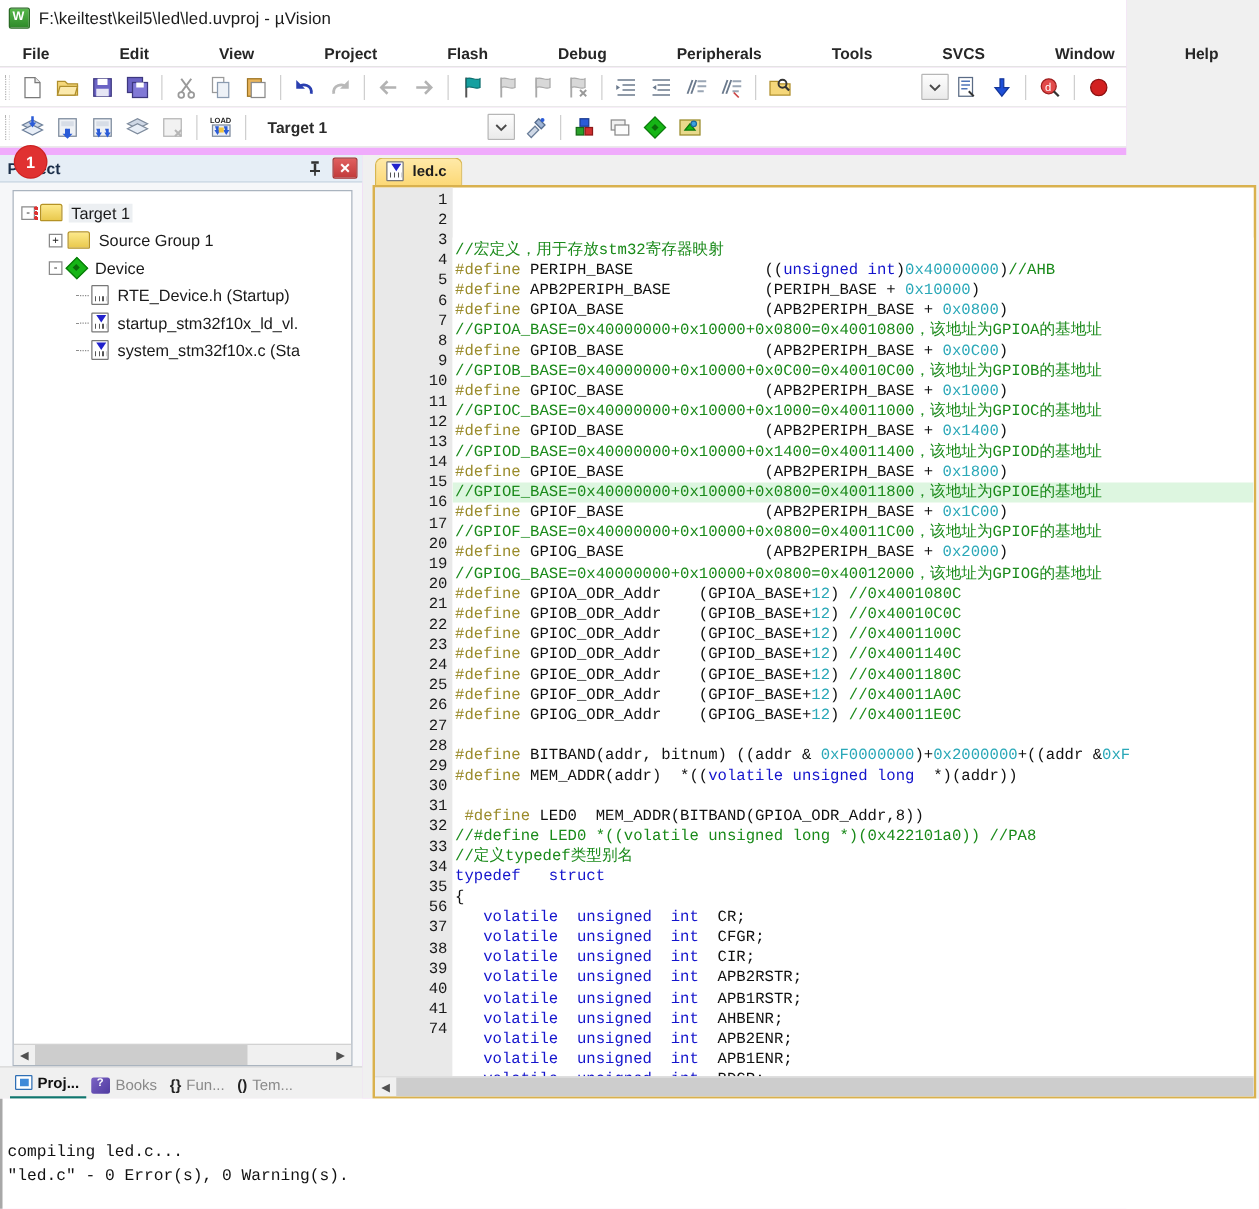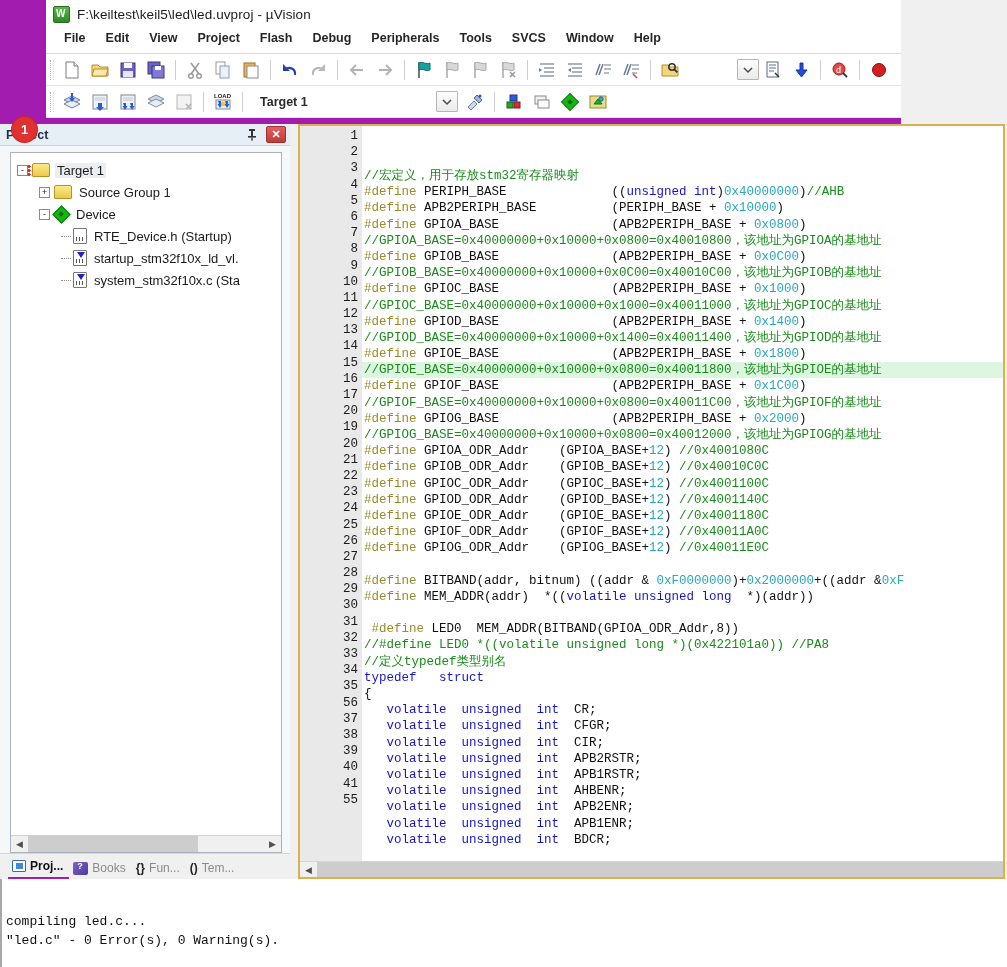--- a/index.html
+++ b/index.html
@@ -4,44 +4,45 @@
 <style>
   * { box-sizing: border-box; }
   html, body {
     margin: 0; padding: 0;
     width: 1007px; height: 967px;
     overflow: hidden;
     background: #f0f0f0;
     font-family: "Liberation Sans", sans-serif;
     -webkit-font-smoothing: antialiased;
   }
-  #app { position: relative; width: 901px; height: 967px; background: #a21caf; padding-left: 46px; }
+  #app { position: relative; width: 901px; height: 967px; background: #f0abfc; }
 
   
   .titlebar {
     height: 28px; display: flex; align-items: center;
     padding-left: 7px; background: #ffffff;
   }
   .title-icon {
     width: 17px; height: 17px; margin-right: 7px; flex: 0 0 auto;
     background: linear-gradient(#57b84b,#2f8a2a);
     border: 1px solid #2a6b24; border-radius: 2px;
     position: relative;
   }
   .title-icon:after {
     content: "W"; position: absolute; left: 2px; top: -2px;
     font-size: 10px; color: #fff; font-weight: bold; line-height: 17px;
   }
   .title-text { font-size: 13.5px; color: #1b1b1b; letter-spacing: 0.1px; }
 
   
   .menubar {
-    height: 26px; display: flex; align-items: flex-start;
+    height: 26px; display: flex; align-items: flex-end;
     padding-left: 8px; background: #ffffff;
     border-bottom: 1px solid #dcdcdc;
+    gap: 36px;
   }
   .menu-item {
     font-size: 12.5px; font-weight: bold; color: #262626;
     padding: 3px 10px; cursor: default; white-space: nowrap;
   }
 
   
   .toolbar {
     height: 32px; display: flex; align-items: center;
     background: #ffffff; border-bottom: 1px solid #e4e4e4;
@@ -183,21 +184,21 @@
 
   .proj-tabs {
     height: 26px; display: flex; align-items: flex-end;
     background: #f0f0f0; padding-left: 8px; border-top: 1px solid #d6d6d6;
   }
   .ptab {
     display: flex; align-items: center; gap: 4px;
     font-size: 12px; color: #8a8a8a; padding: 3px 6px 4px 4px;
     white-space: nowrap;
   }
-  .ptab.active { color: #111; font-weight: bold; border-bottom: 2px solid #a21caf; }
+  .ptab.active { color: #111; font-weight: bold; border-bottom: 2px solid #0f766e; }
   .ptab .gl { font-size: 12px; }
   .ico-proj {
     width: 14px; height: 12px; background: #fff;
     border: 1.5px solid #2f6fb5; border-radius: 1px;
     display:flex; align-items:center; justify-content:center;
   }
   .ico-proj:after { content:""; width:7px; height:6px; background:#3f8ad8; }
   .ico-books {
     width: 15px; height: 13px; border-radius: 2px;
     background: linear-gradient(135deg,#7b62c4,#4f3ba0);
@@ -659,20 +660,26 @@
             <span>Fun...</span>
           </div>
           <div class="ptab">
             <span class="gl" style="font-weight: bold; color: rgb(34, 34, 34);">()</span>
             <span>Tem...</span>
           </div>
         </div>
     </div>
 
     <div class="edit-pane">
+      <div class="tabstrip">
+        <div class="etab">
+          <span class="icon-file src" style="margin:0 2px 0 0"></span>
+          <span>led.c</span>
+        </div>
+      </div>
 
       <div class="editor-frame">
         <div class="code-area">
           <div class="gutter" id="gutter">
               <div>1</div>
               <div>2</div>
               <div>3</div>
               <div>4</div>
               <div>5</div>
               <div>6</div>
@@ -704,21 +711,21 @@
               <div>32</div>
               <div>33</div>
               <div>34</div>
               <div>35</div>
               <div>56</div>
               <div>37</div>
               <div>38</div>
               <div>39</div>
               <div>40</div>
               <div>41</div>
-              <div>55</div>
+              <div>74</div>
             </div>
           <div class="codelines" id="codelines"><div class="ln"><span class="c-cmt">//宏定义，用于存放stm32寄存器映射</span></div><div class="ln"><span class="c-pre">#define</span><span class="c-txt"> PERIPH_BASE              ((</span><span class="c-kw">unsigned int</span><span class="c-txt">)</span><span class="c-num">0x40000000</span><span class="c-txt">)</span><span class="c-cmt">//AHB</span></div><div class="ln"><span class="c-pre">#define</span><span class="c-txt"> APB2PERIPH_BASE          (PERIPH_BASE + </span><span class="c-num">0x10000</span><span class="c-txt">)</span></div><div class="ln"><span class="c-pre">#define</span><span class="c-txt"> GPIOA_BASE               (APB2PERIPH_BASE + </span><span class="c-num">0x0800</span><span class="c-txt">)</span></div><div class="ln"><span class="c-cmt">//GPIOA_BASE=0x40000000+0x10000+0x0800=0x40010800，该地址为GPIOA的基地址</span></div><div class="ln"><span class="c-pre">#define</span><span class="c-txt"> GPIOB_BASE               (APB2PERIPH_BASE + </span><span class="c-num">0x0C00</span><span class="c-txt">)</span></div><div class="ln"><span class="c-cmt">//GPIOB_BASE=0x40000000+0x10000+0x0C00=0x40010C00，该地址为GPIOB的基地址</span></div><div class="ln"><span class="c-pre">#define</span><span class="c-txt"> GPIOC_BASE               (APB2PERIPH_BASE + </span><span class="c-num">0x1000</span><span class="c-txt">)</span></div><div class="ln"><span class="c-cmt">//GPIOC_BASE=0x40000000+0x10000+0x1000=0x40011000，该地址为GPIOC的基地址</span></div><div class="ln"><span class="c-pre">#define</span><span class="c-txt"> GPIOD_BASE               (APB2PERIPH_BASE + </span><span class="c-num">0x1400</span><span class="c-txt">)</span></div><div class="ln"><span class="c-cmt">//GPIOD_BASE=0x40000000+0x10000+0x1400=0x40011400，该地址为GPIOD的基地址</span></div><div class="ln"><span class="c-pre">#define</span><span class="c-txt"> GPIOE_BASE               (APB2PERIPH_BASE + </span><span class="c-num">0x1800</span><span class="c-txt">)</span></div><div class="ln hl"><span class="c-cmt">//GPIOE_BASE=0x40000000+0x10000+0x0800=0x40011800，该地址为GPIOE的基地址</span></div><div class="ln"><span class="c-pre">#define</span><span class="c-txt"> GPIOF_BASE               (APB2PERIPH_BASE + </span><span class="c-num">0x1C00</span><span class="c-txt">)</span></div><div class="ln"><span class="c-cmt">//GPIOF_BASE=0x40000000+0x10000+0x0800=0x40011C00，该地址为GPIOF的基地址</span></div><div class="ln"><span class="c-pre">#define</span><span class="c-txt"> GPIOG_BASE               (APB2PERIPH_BASE + </span><span class="c-num">0x2000</span><span class="c-txt">)</span></div><div class="ln"><span class="c-cmt">//GPIOG_BASE=0x40000000+0x10000+0x0800=0x40012000，该地址为GPIOG的基地址</span></div><div class="ln"><span class="c-pre">#define</span><span class="c-txt"> GPIOA_ODR_Addr    (GPIOA_BASE+</span><span class="c-num">12</span><span class="c-txt">) </span><span class="c-cmt">//0x4001080C</span></div><div class="ln"><span class="c-pre">#define</span><span class="c-txt"> GPIOB_ODR_Addr    (GPIOB_BASE+</span><span class="c-num">12</span><span class="c-txt">) </span><span class="c-cmt">//0x40010C0C</span></div><div class="ln"><span class="c-pre">#define</span><span class="c-txt"> GPIOC_ODR_Addr    (GPIOC_BASE+</span><span class="c-num">12</span><span class="c-txt">) </span><span class="c-cmt">//0x4001100C</span></div><div class="ln"><span class="c-pre">#define</span><span class="c-txt"> GPIOD_ODR_Addr    (GPIOD_BASE+</span><span class="c-num">12</span><span class="c-txt">) </span><span class="c-cmt">//0x4001140C</span></div><div class="ln"><span class="c-pre">#define</span><span class="c-txt"> GPIOE_ODR_Addr    (GPIOE_BASE+</span><span class="c-num">12</span><span class="c-txt">) </span><span class="c-cmt">//0x4001180C</span></div><div class="ln"><span class="c-pre">#define</span><span class="c-txt"> GPIOF_ODR_Addr    (GPIOF_BASE+</span><span class="c-num">12</span><span class="c-txt">) </span><span class="c-cmt">//0x40011A0C</span></div><div class="ln"><span class="c-pre">#define</span><span class="c-txt"> GPIOG_ODR_Addr    (GPIOG_BASE+</span><span class="c-num">12</span><span class="c-txt">) </span><span class="c-cmt">//0x40011E0C</span></div><div class="ln"><span class="c-txt"></span></div><div class="ln"><span class="c-pre">#define</span><span class="c-txt"> BITBAND(addr, bitnum) ((addr &amp; </span><span class="c-num">0xF0000000</span><span class="c-txt">)+</span><span class="c-num">0x2000000</span><span class="c-txt">+((addr &amp;</span><span class="c-num">0xF</span></div><div class="ln"><span class="c-pre">#define</span><span class="c-txt"> MEM_ADDR(addr)  *((</span><span class="c-kw">volatile unsigned long</span><span class="c-txt">  *)(addr))</span></div><div class="ln"><span class="c-txt"></span></div><div class="ln"><span class="c-pre"> #define</span><span class="c-txt"> LED0</span><span class="c-txt">  MEM_ADDR(BITBAND(GPIOA_ODR_Addr,8))</span></div><div class="ln"><span class="c-cmt">//#define LED0 *((volatile unsigned long *)(0x422101a0)) //PA8</span></div><div class="ln"><span class="c-cmt">//定义typedef类型别名</span></div><div class="ln"><span class="c-kw">typedef</span><span class="c-txt">   </span><span class="c-kw">struct</span></div><div class="ln"><span class="c-txt">{</span></div><div class="ln"><span class="c-txt">   </span><span class="c-kw">volatile</span><span class="c-txt">  </span><span class="c-kw">unsigned</span><span class="c-txt">  </span><span class="c-kw">int</span><span class="c-txt">  CR;</span></div><div class="ln"><span class="c-txt">   </span><span class="c-kw">volatile</span><span class="c-txt">  </span><span class="c-kw">unsigned</span><span class="c-txt">  </span><span class="c-kw">int</span><span class="c-txt">  CFGR;</span></div><div class="ln"><span class="c-txt">   </span><span class="c-kw">volatile</span><span class="c-txt">  </span><span class="c-kw">unsigned</span><span class="c-txt">  </span><span class="c-kw">int</span><span class="c-txt">  CIR;</span></div><div class="ln"><span class="c-txt">   </span><span class="c-kw">volatile</span><span class="c-txt">  </span><span class="c-kw">unsigned</span><span class="c-txt">  </span><span class="c-kw">int</span><span class="c-txt">  APB2RSTR;</span></div><div class="ln"><span class="c-txt">   </span><span class="c-kw">volatile</span><span class="c-txt">  </span><span class="c-kw">unsigned</span><span class="c-txt">  </span><span class="c-kw">int</span><span class="c-txt">  APB1RSTR;</span></div><div class="ln"><span class="c-txt">   </span><span class="c-kw">volatile</span><span class="c-txt">  </span><span class="c-kw">unsigned</span><span class="c-txt">  </span><span class="c-kw">int</span><span class="c-txt">  AHBENR;</span></div><div class="ln"><span class="c-txt">   </span><span class="c-kw">volatile</span><span class="c-txt">  </span><span class="c-kw">unsigned</span><span class="c-txt">  </span><span class="c-kw">int</span><span class="c-txt">  APB2ENR;</span></div><div class="ln"><span class="c-txt">   </span><span class="c-kw">volatile</span><span class="c-txt">  </span><span class="c-kw">unsigned</span><span class="c-txt">  </span><span class="c-kw">int</span><span class="c-txt">  APB1ENR;</span></div><div class="ln"><span class="c-txt">   </span><span class="c-kw">volatile</span><span class="c-txt">  </span><span class="c-kw">unsigned</span><span class="c-txt">  </span><span class="c-kw">int</span><span class="c-txt">  BDCR;</span></div></div>
         </div>
         <div class="ed-hscroll">
           <div class="hs-arrow">◀</div>
           <div class="hs-track">
               <div class="hs-thumb" style="width:100%"></div>
             </div>
         </div>
       </div>

